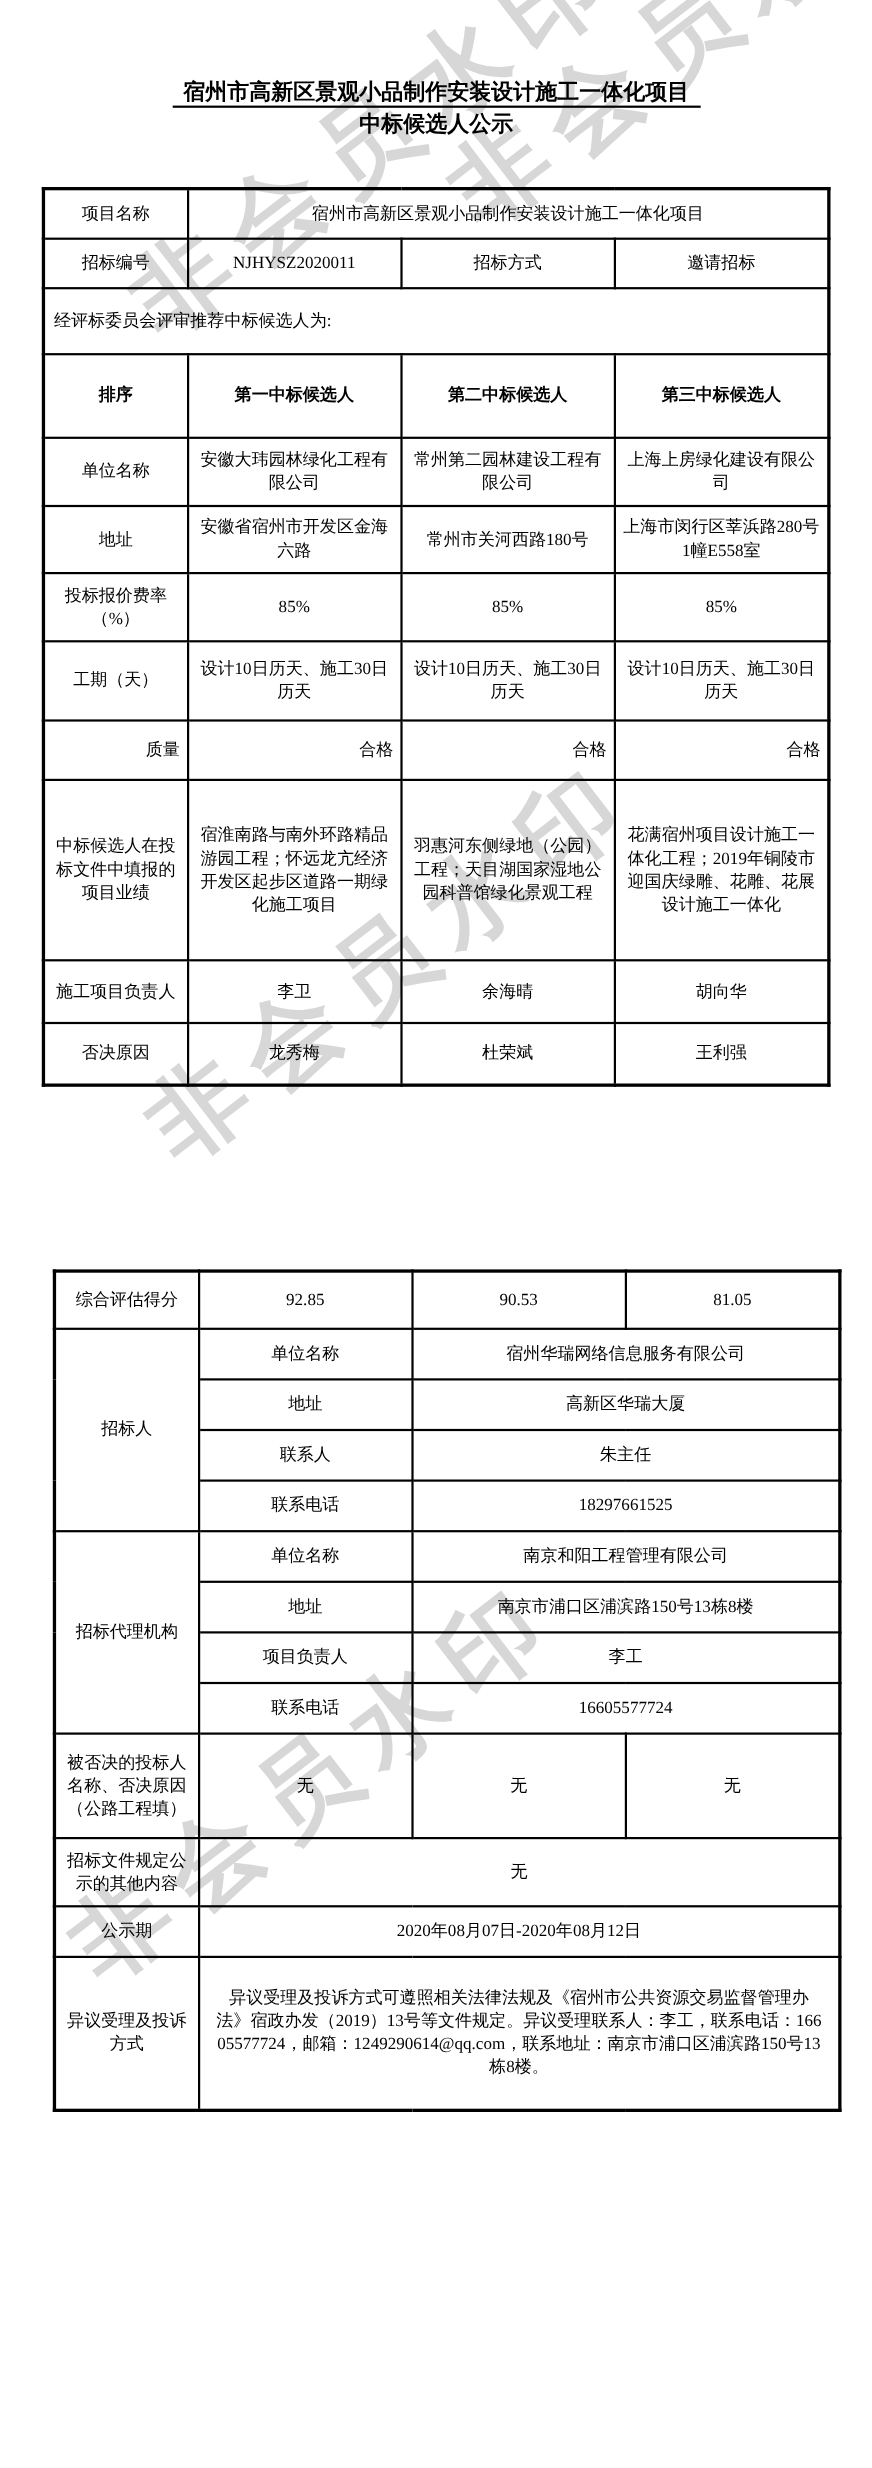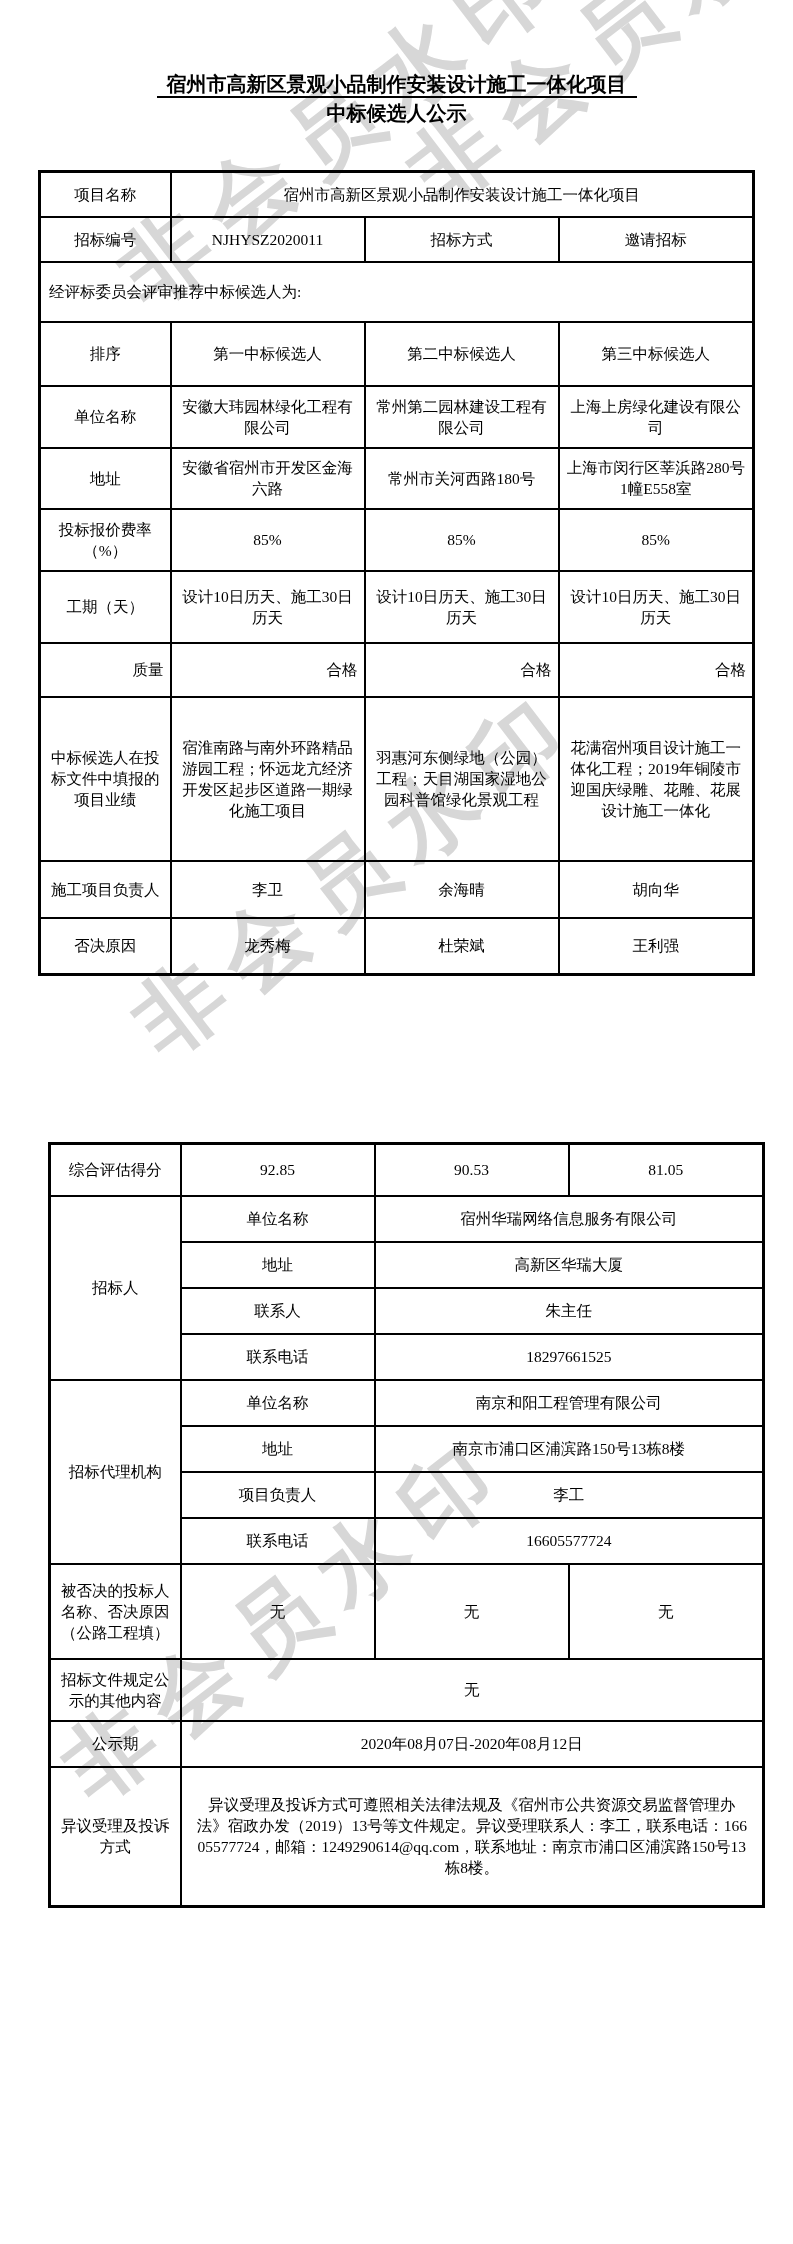--- a/index.html
+++ b/index.html
@@ -73,21 +73,21 @@
     line-height: 21px;
     word-break: break-all;
   }
   .note-cell { text-align: left; padding-left: 8px; }
   .objection-cell { padding: 4px 12px; font-family: Liberation Serif, serif; }
 
   
   .rA td { height: 45px; text-align: center; }
   .rB td { height: 45px; }
   .rC td { height: 60px; }
-  .r0 td { height: 64px; }
+  .r0 td { height: 76px; font-weight: bold; }
   .r1 td { height: 62px; }
   .r2 td { height: 61px; }
   .r3 td { height: 70px; }
   .r4 td { height: 62px; }
   .r5 td { height: 72px; }
   .r6 td { height: 54px; text-align: right; }
   .r7 td { height: 164px; }
   .r8 td { height: 57px; }
   .r9 td { height: 57px; }
 

